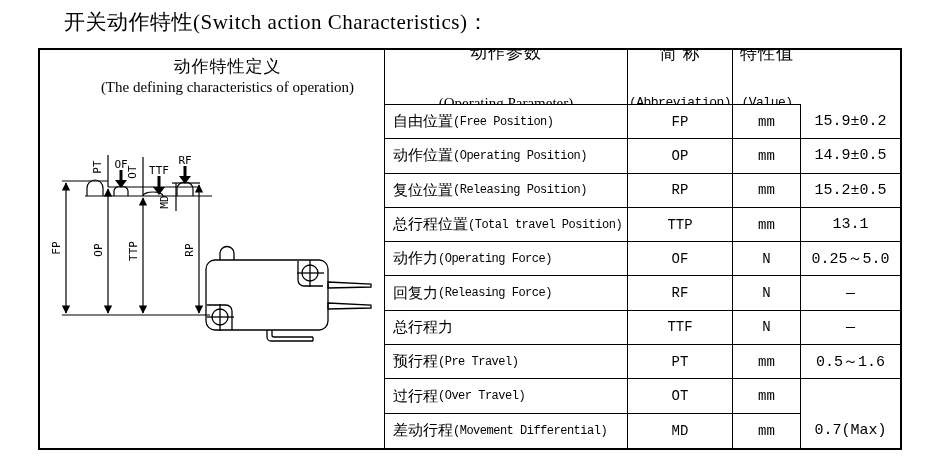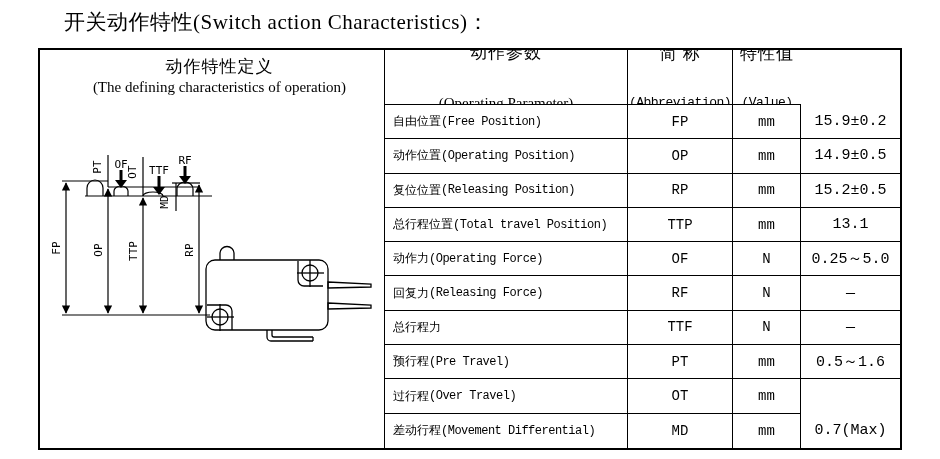--- a/index.html
+++ b/index.html
@@ -28,21 +28,21 @@
   .dcell{
     grid-column:1;grid-row:1 / span 11;border-bottom:none;
     align-items:flex-start;justify-content:flex-start;padding:0;
   }
   .last-col{border-right:none;}
   .th{flex-direction:column;line-height:1.25;text-align:center;gap:31px;}
   .th .zh{font-size:17px;letter-spacing:1px;}
   .th .en{font-size:15px;}
   .th .en-sm{font-size:13px;font-family:"Liberation Mono","DejaVu Sans Mono",monospace;letter-spacing:-0.5px;}
   .param{justify-content:flex-start;padding-left:8px;}
-  .param .zh{font-size:12px;}
+  .param .zh{font-size:15px;}
   .param .en{font-size:12px;font-family:"Liberation Mono","DejaVu Sans Mono",monospace;letter-spacing:-0.5px;}
   .mono{font-family:"Liberation Mono","DejaVu Sans Mono",monospace;font-size:14px;}
   .val{font-size:15px;}
   .tr-last{border-bottom:none !important;}
   svg text{
     font-family:"DejaVu Sans Mono","Liberation Mono",monospace;
     font-size:11px;fill:#000;
   }
 </style>
 </head>
@@ -214,21 +214,21 @@
     <span class="zh">差动行程</span>
         <span class="en">(Movement Differential)</span>
   </div>
   <div class="cell mono tr-last" style="grid-column:3">MD</div>
   <div class="cell mono tr-last" style="grid-column:4">mm</div>
   <div class="cell mono val last-col tr-last" style="grid-column:5">0.7(Max)</div>
 </div>
 
   <style>
     .def-head{
-      position:absolute;left:48px;top:50px;width:343px;height:53px;
+      position:absolute;left:56px;top:50px;width:343px;height:53px;
       display:flex;flex-direction:column;align-items:center;justify-content:center;
       line-height:1.3;text-align:center;border-bottom:0;
     }
   </style>
   <div class="def-head">
     <span class="zh" style="font-size:17px;letter-spacing:1px;">动作特性定义</span>
     <span class="en" style="font-size:15px;">(The defining characteristics of operation)</span>
   </div>
 </div>
 

